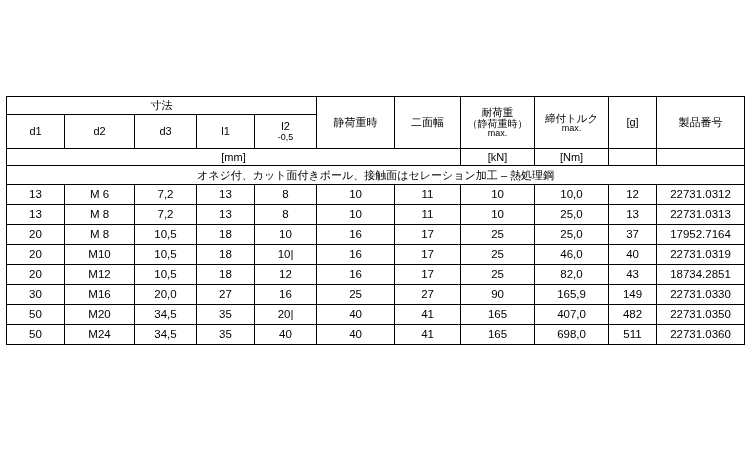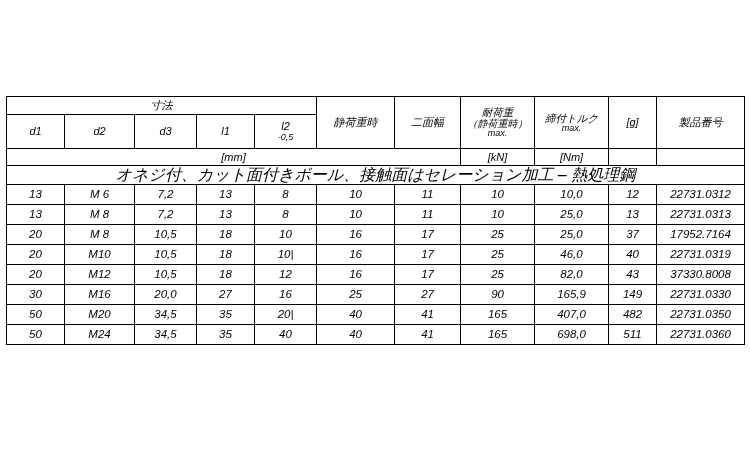--- a/index.html
+++ b/index.html
@@ -11,21 +11,20 @@
     width: 750px;
     height: 450px;
     overflow: hidden;
     font-family: "Liberation Sans", sans-serif;
     color: #000000;
   }
   .page {
     position: relative;
     width: 750px;
     height: 440px;
-    font-style: italic;
   }
   table.spec {
     position: absolute;
     left: 6px;
     top: 96px;
     width: 738px;
     border-collapse: collapse;
     table-layout: fixed;
     font-size: 11px;
     color: #000;
@@ -62,21 +61,21 @@
   }
   .jp2 {
     font-size: 10.5px;
     line-height: 1.15;
     margin-top: 8px;
   }
   .notes-row td {
     text-align: left;
     padding: 1px 3px 1px 4px;
     height: 18px;
-    font-size: 16px;
+    font-size: 11px;
     margin-left: 40px;
   }
   .data-row td {
     height: 19px;
     font-size: 11.5px;
   }
   .col-d1 { width: 58px; }
   .col-d2 { width: 70px; }
   .col-d3 { width: 62px; }
   .col-l1 { width: 58px; }
@@ -203,21 +202,21 @@
         <td>20</td>
         <td>M12</td>
         <td>10,5</td>
         <td>18</td>
         <td>12</td>
         <td>16</td>
         <td>17</td>
         <td>25</td>
         <td>82,0</td>
         <td>43</td>
-        <td>37330.8008</td>
+        <td>18734.2851</td>
       </tr>
       <tr class="data-row">
         <td>30</td>
         <td>M16</td>
         <td>20,0</td>
         <td>27</td>
         <td>16</td>
         <td>25</td>
         <td>27</td>
         <td>90</td>

